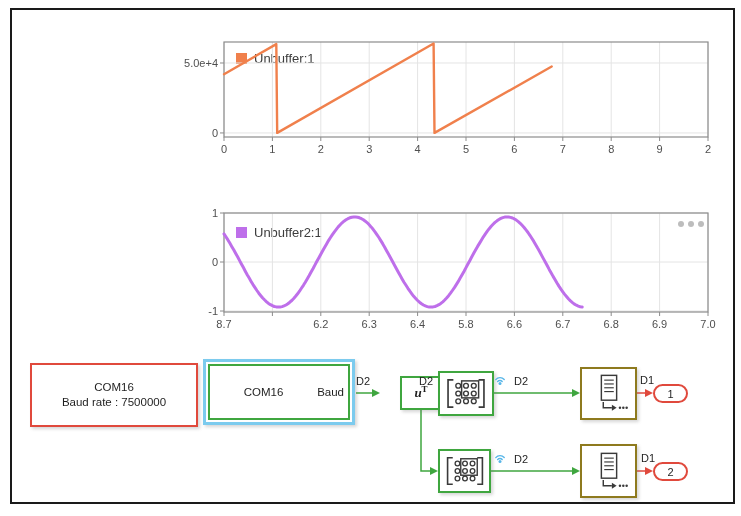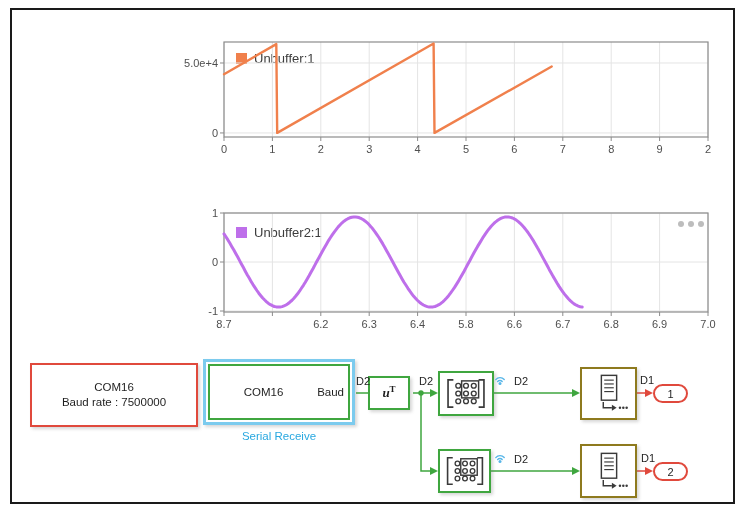--- a/index.html
+++ b/index.html
@@ -195,23 +195,22 @@
     <div>COM16</div>
     <div>Baud rate : 7500000</div>
   </div>
 
   <div class="sr-outer" style="left:203px;top:359px;width:152px;height:66px">
     <div class="sr-inner">
       <span class="com">COM16</span>
       <span class="port">Baud</span>
     </div>
   </div>
-  <div class="sr-caption" style="left:203px;top:430px;width:152px">Serial Receive</div>
-
-  <div class="block transpose" style="left:368px;top:376px;width:42px;height:34px">
+
+  <div class="block transpose" style="left:400px;top:376px;width:42px;height:34px">
     <span><i>u</i><sup>T</sup></span>
   </div>
 
   <div class="block selector" style="left:438px;top:371px;width:56px;height:45px">
     <svg width="44" height="33" viewBox="0 0 44 34">
       <path class="icon-stroke" stroke-width="1.7" d="M9 3 H3.5 V31 H9"></path>
       <path class="icon-stroke" stroke-width="1.7" d="M35 3 H40.5 V31 H35"></path>
       <rect class="icon-stroke" stroke-width="1.5" x="17.5" y="4" width="17.5" height="17.5"></rect>
       <g class="icon-stroke" stroke-width="1.4">
         <circle cx="14" cy="9" r="2.5"></circle>

